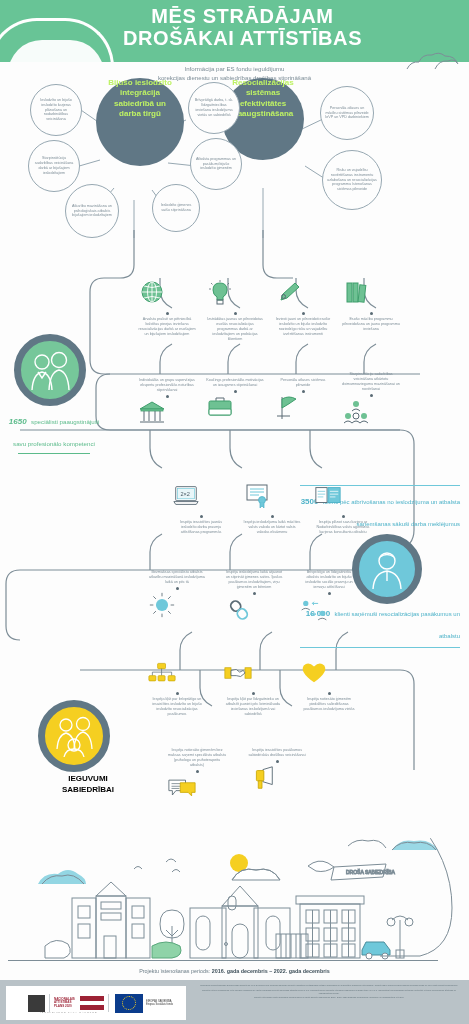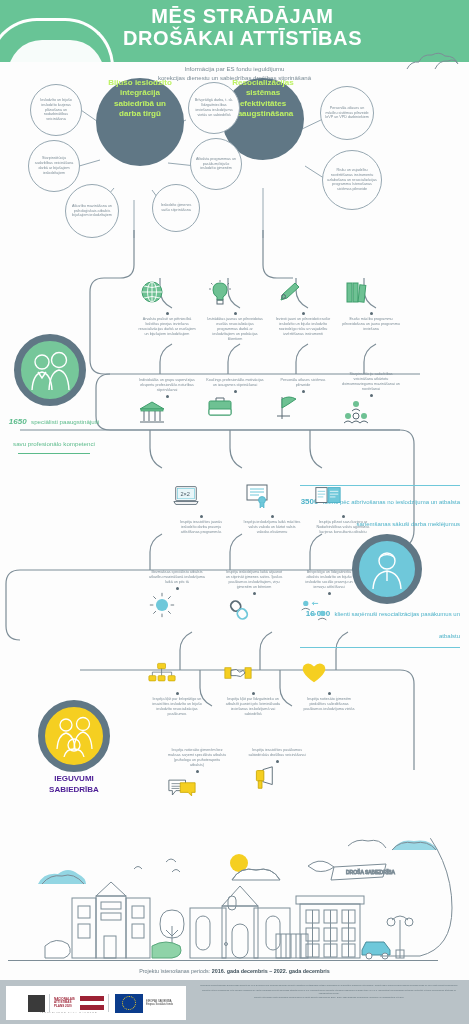--- a/index.html
+++ b/index.html
@@ -448,23 +448,23 @@
       <g fill="none" stroke="#ffffff" stroke-width="1.3">
         <circle cx="16" cy="10" r="6"></circle>
           <circle cx="33" cy="9" r="6.5"></circle>
         <path d="M7 34 Q8 20 16 18 Q24 20 25 34"></path>
         <path d="M24 34 Q25 19 33 17 Q41 19 42 34"></path>
         <circle cx="24" cy="30" r="6"></circle>
         <path d="M14 42 Q16 34 24 34 Q32 34 34 42"></path>
       </g>
     </svg>
   </div>
-  <div class="badge-cap" style="left:26px;top:774px;width:96px;color:#4c1d95;">
+  <div class="badge-cap" style="left:40px;top:774px;width:96px;color:#000000;">
     <div style="font-size:8px">IEGUVUMI</div>
-    <div style="font-size:8px">SABIEDRĪBA</div>
+    <div style="font-size:8px">SABIEDRĪBAI</div>
   </div>
 
   <div class="item" style="left:148px;top:660px;">
     <svg class="ico" viewBox="0 0 32 24">
       <rect x="11" y="1" width="9" height="6" rx="1" fill="#f5cf21" stroke="#c9a703" stroke-width=".8"></rect>
       <g stroke="#5a6b75" stroke-width=".8">
           <line x1="15.5" y1="7" x2="15.5" y2="11"></line>
           <line x1="5" y1="11" x2="27" y2="11"></line>
           <line x1="5" y1="11" x2="5" y2="15"></line>
           <line x1="15.5" y1="11" x2="15.5" y2="15"></line>

